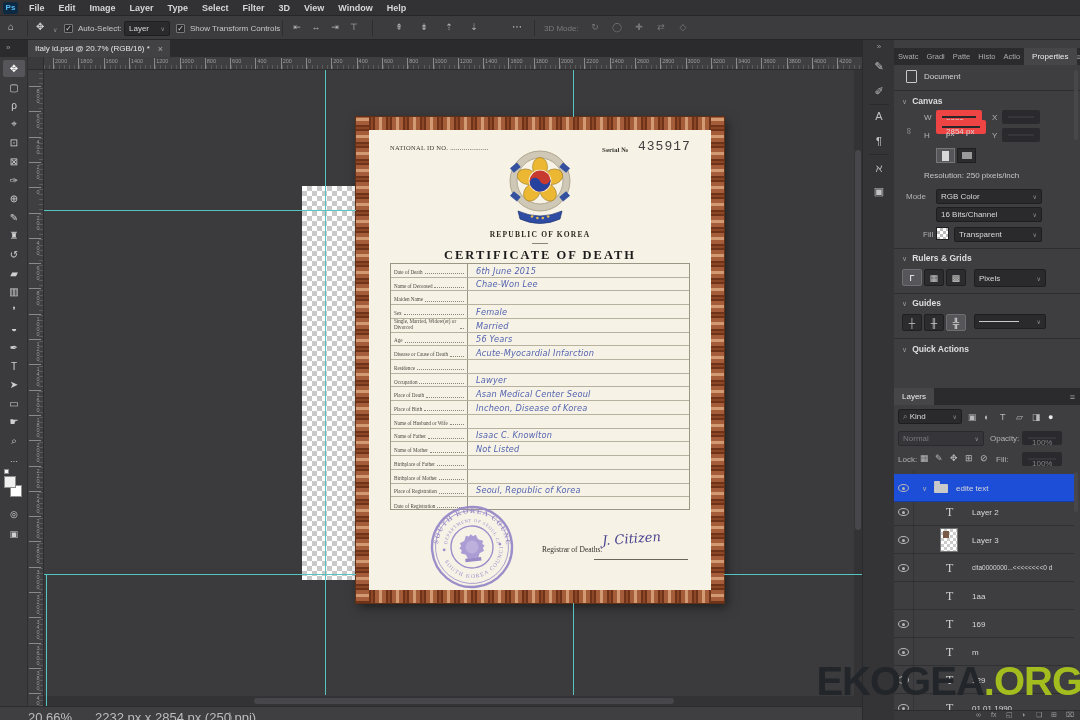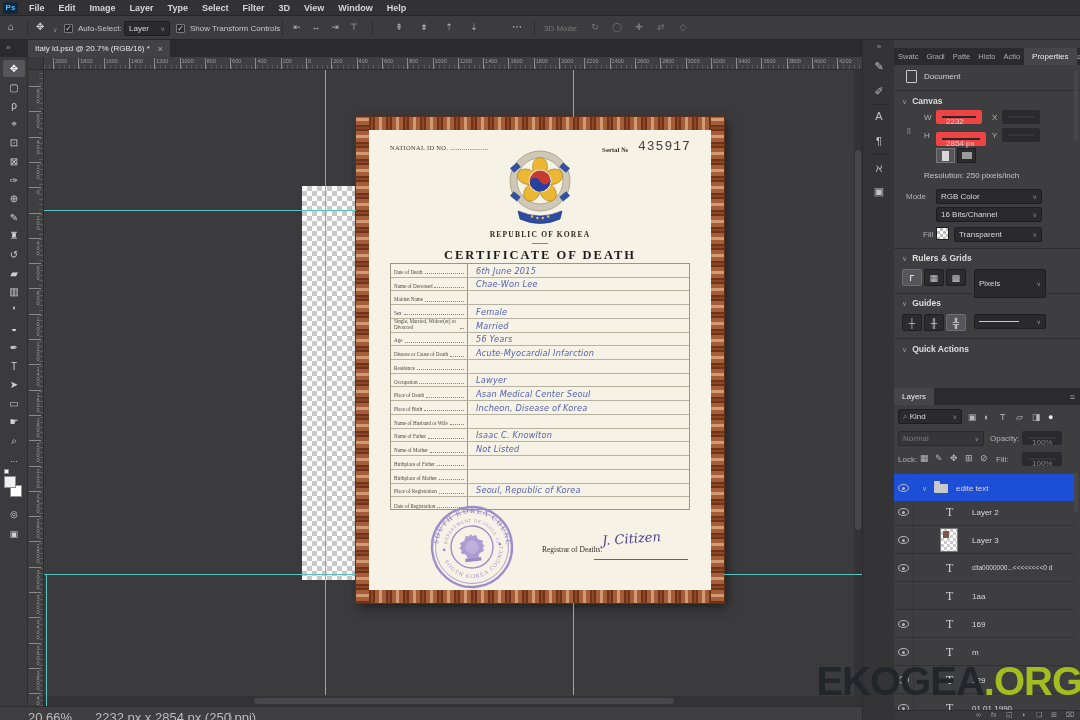--- a/index.html
+++ b/index.html
@@ -567,21 +567,21 @@
 
     <div class="phead" style="left:8px;top:56px;">
       <span class="chevh">∨</span><span>Canvas</span>
     </div>
     <span class="linkicon" style="left:12px;top:86px;">∞</span>
     <span class="plabel" style="left:30px;top:73px;">W</span>
     <div class="pfield" style="left:42px;top:70px;width:46px;">2232 px</div>
     <span class="plabel gray" style="left:98px;top:73px;">X</span>
     <div class="pfield gfield" style="left:108px;top:70px;width:38px;"></div>
     <span class="plabel" style="left:30px;top:91px;">H</span>
-    <div class="pfield" style="left:42px;top:92px;width:50px;">2854 px</div>
+    <div class="pfield" style="left:42px;top:80px;width:50px;">2854 px</div>
     <span class="plabel gray" style="left:98px;top:91px;">Y</span>
     <div class="pfield gfield" style="left:108px;top:88px;width:38px;"></div>
 
     <div class="obtn active" style="left:42px;top:108px;">
         <div style="width:7px;height:10px;background:#d8d8d8;"></div>
       </div>
     <div class="obtn" style="left:63px;top:108px;">
         <div style="width:10px;height:7px;background:#9a9a9a;"></div>
       </div>
 
@@ -601,21 +601,21 @@
     <div class="sel" style="left:60px;top:187px;width:88px;height:15px;">
       <span>Transparent</span>
         <span class="chev">∨</span>
     </div>
 
     <div class="pdivider" style="top:208px;"></div>
     <div class="phead" style="left:8px;top:213px;">
       <span class="chevh">∨</span><span>Rulers &amp; Grids</span>
     </div>
     <span id="rg-icons"><div class="pbtn active" style="left: 8px; top: 229px;">Γ</div><div class="pbtn" style="left: 30px; top: 229px;">▦</div><div class="pbtn" style="left: 52px; top: 229px;">▩</div></span>
-    <div class="sel" style="left:80px;top:229px;width:72px;height:29px;">
+    <div class="sel" style="left:80px;top:229px;width:72px;height:18px;">
       <span>Pixels</span>
         <span class="chev">∨</span>
     </div>
 
     <div class="pdivider" style="top:253px;"></div>
     <div class="phead" style="left:8px;top:258px;">
       <span class="chevh">∨</span><span>Guides</span>
     </div>
     <span id="gd-icons"><div class="pbtn" style="left: 8px; top: 274px;">┼</div><div class="pbtn" style="left: 30px; top: 274px;">╫</div><div class="pbtn active" style="left: 52px; top: 274px;">╬</div></span>
     <div class="sel" style="left:80px;top:274px;width:72px;height:15px;">

